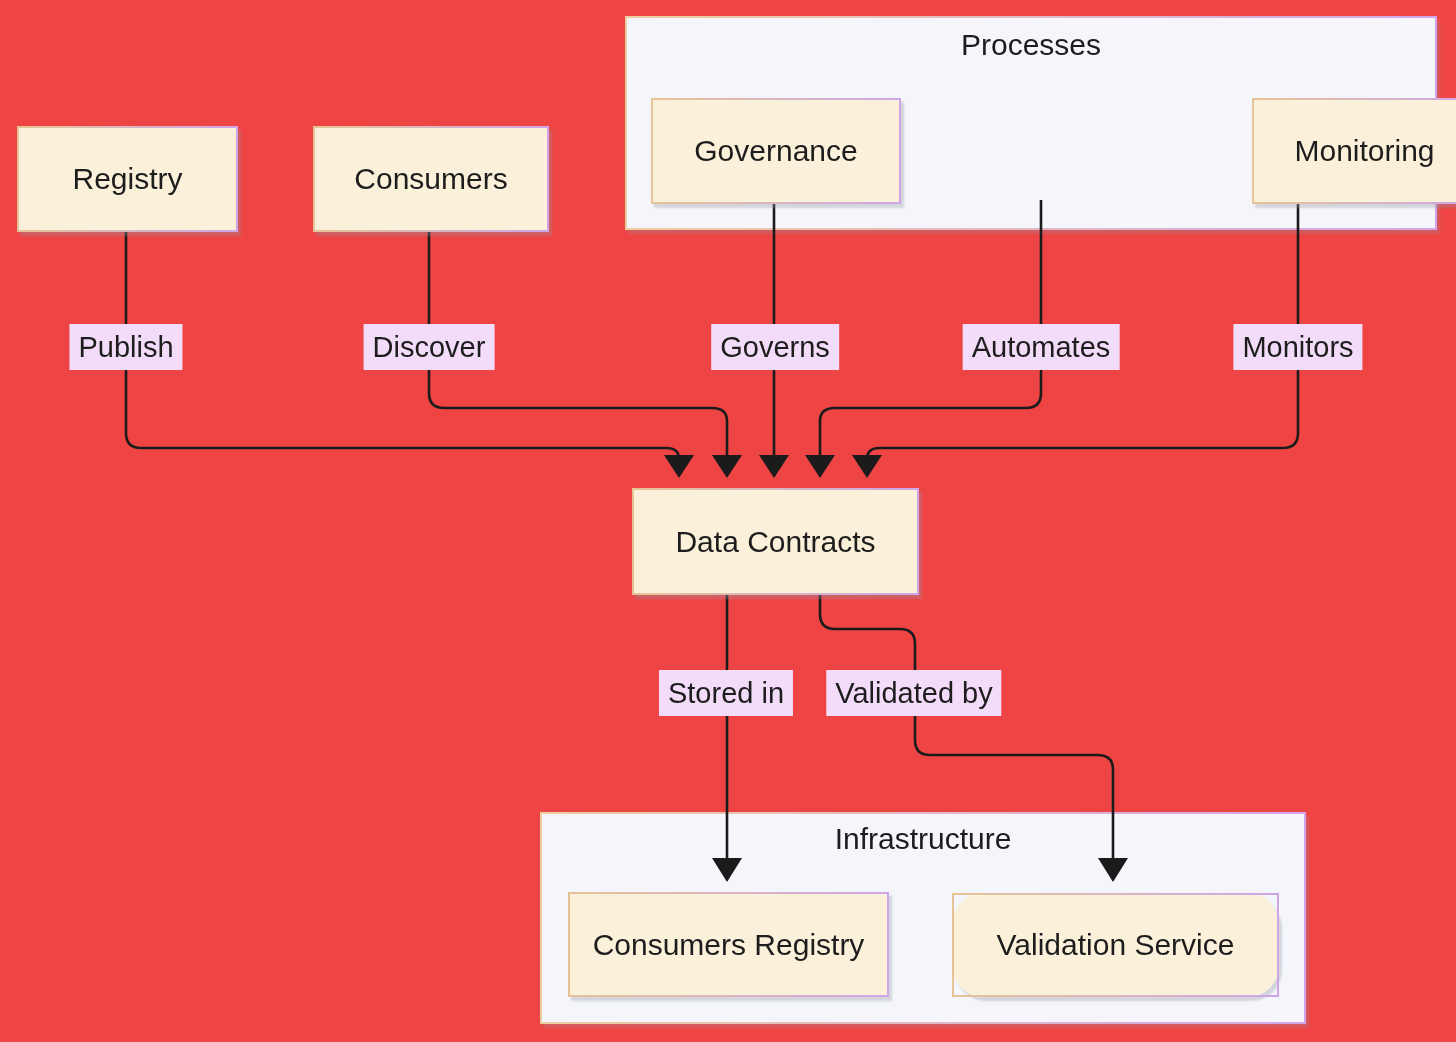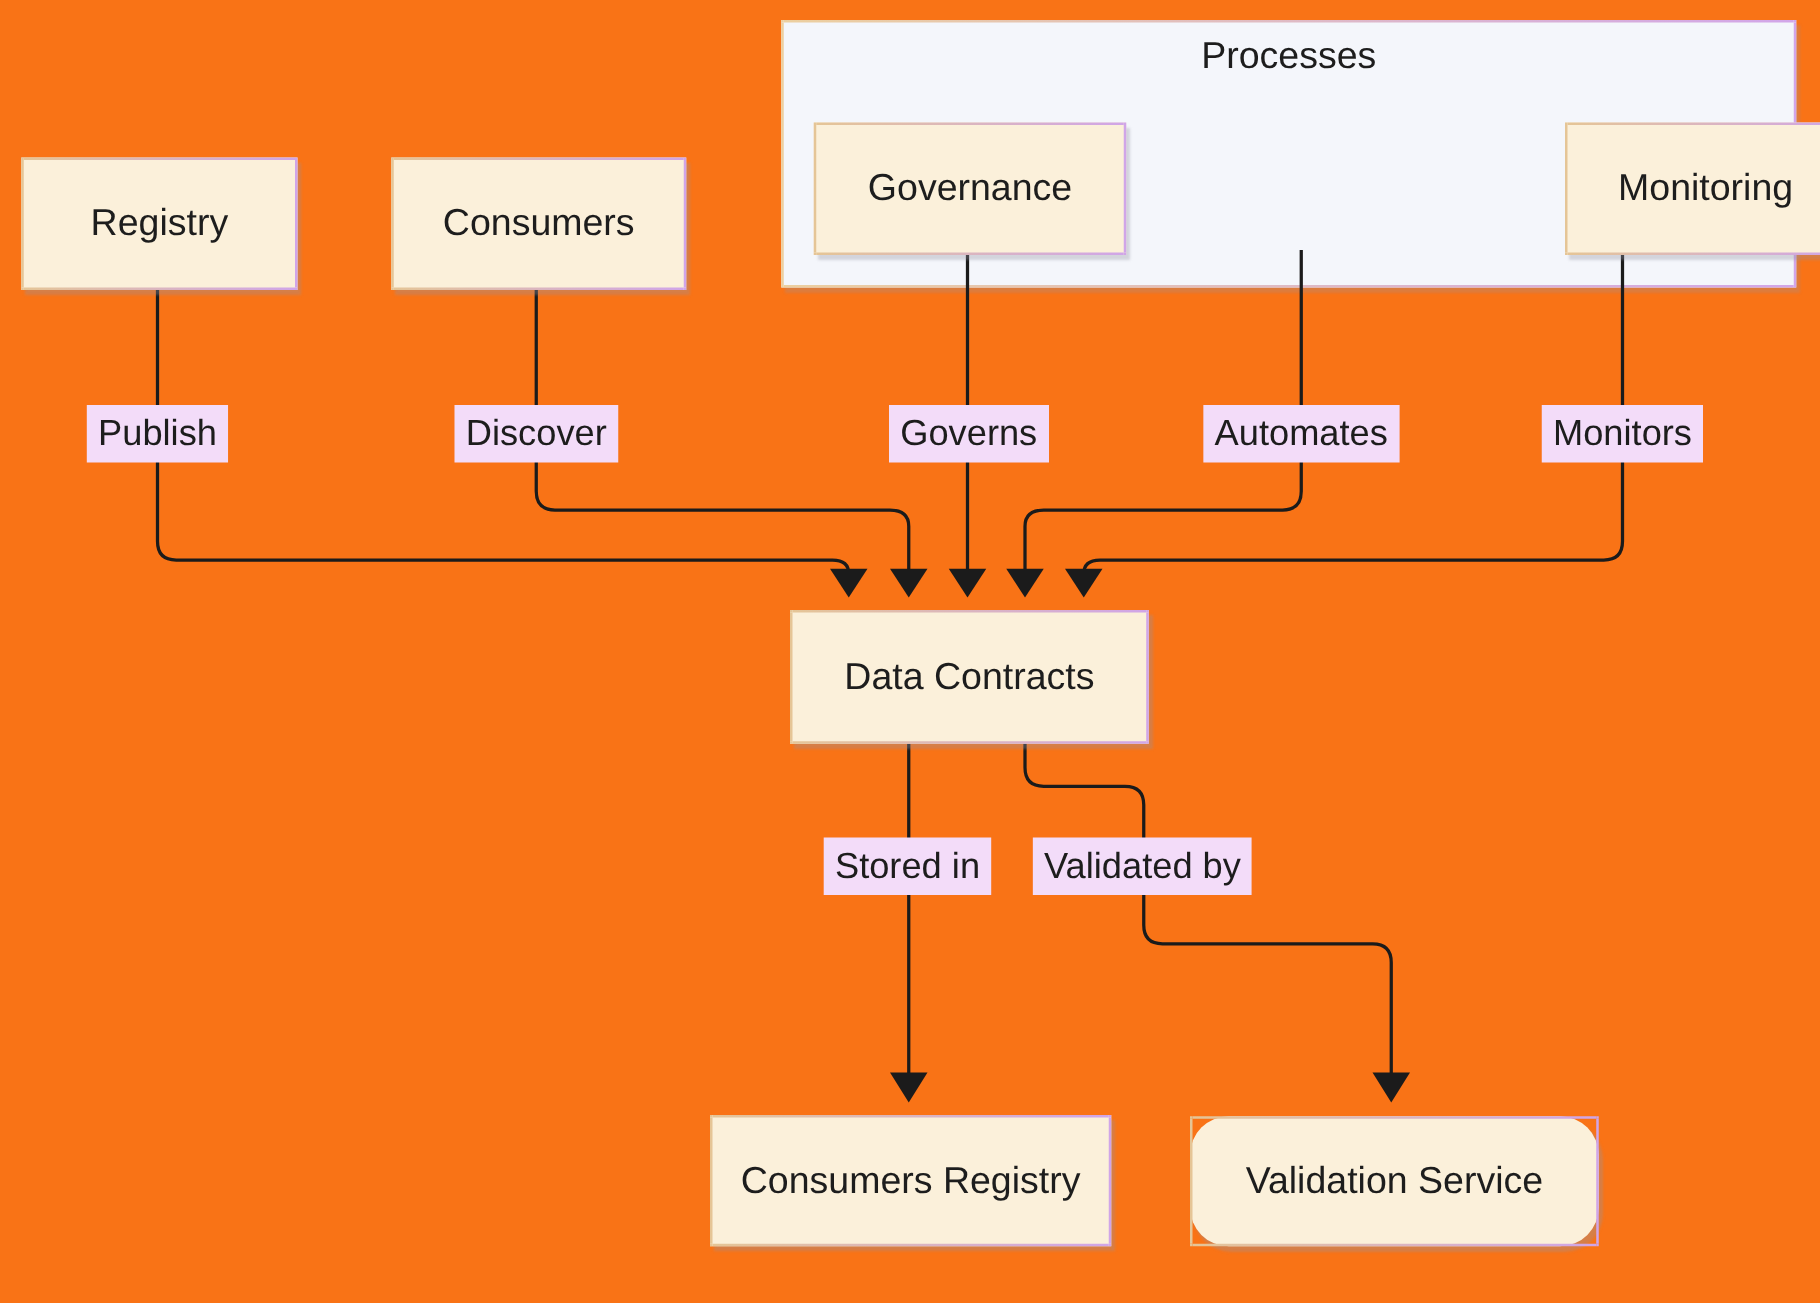--- a/index.html
+++ b/index.html
@@ -4,21 +4,21 @@
 <style>
   html, body {
     margin: 0;
     padding: 0;
     background: #ffffff;
   }
   .canvas {
     position: relative;
     width: 1456px;
     height: 1042px;
-    background: #f97316;
+    background: #ef4444;
     font-family: "Liberation Sans", sans-serif;
     color: #1d1d1d;
     overflow: hidden;
   }
   .container-box {
     position: absolute;
     background: #f4f6fb;
     border: 2px solid;
     border-image: linear-gradient(90deg, #eccf9f, #d2a6e9) 1;
     box-shadow: 3px 4px 2px rgba(148,148,164,0.28);
@@ -96,20 +96,23 @@
 </style>
 </head>
 <body>
 
 <div class="canvas">
 
   <div class="container-box" id="container-processes">
     <div class="container-title">Processes</div>
   </div>
 
+  <div class="container-box" id="container-infrastructure">
+    <div class="container-title">Infrastructure</div>
+  </div>
 
   <svg class="edge-layer" width="1456" height="1042" viewBox="0 0 1456 1042">
     <path d="M126,228 V433 Q126,448 141,448 H666 Q679,448 679,459 V461"></path>
     <path d="M429,228 V393 Q429,408 444,408 H712 Q727,408 727,421 V458"></path>
     <path d="M774,200 V458"></path>
     <path d="M1041,200 V393 Q1041,408 1026,408 H835 Q820,408 820,421 V458"></path>
     <path d="M1298,200 V433 Q1298,448 1283,448 H880 Q867,448 867,459 V461"></path>
     <path d="M727,591 V860"></path>
     <path d="M820,591 V614 Q820,629 835,629 H900 Q915,629 915,644 V740 Q915,755 930,755 H1098 Q1113,755 1113,770 V860"></path>
 

